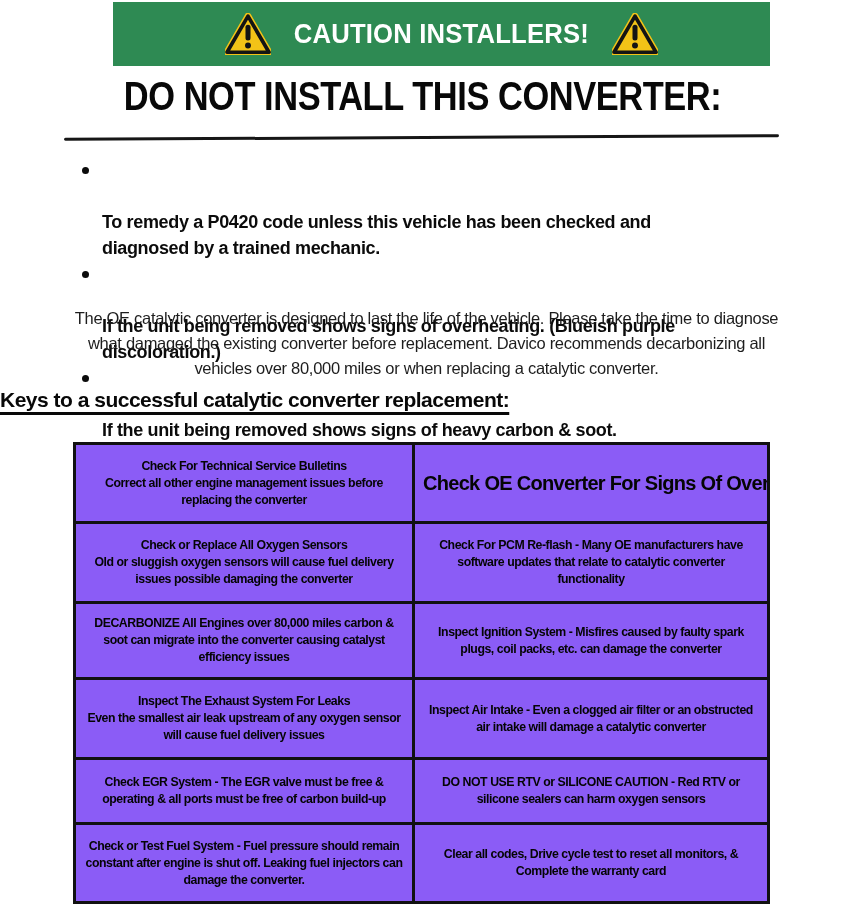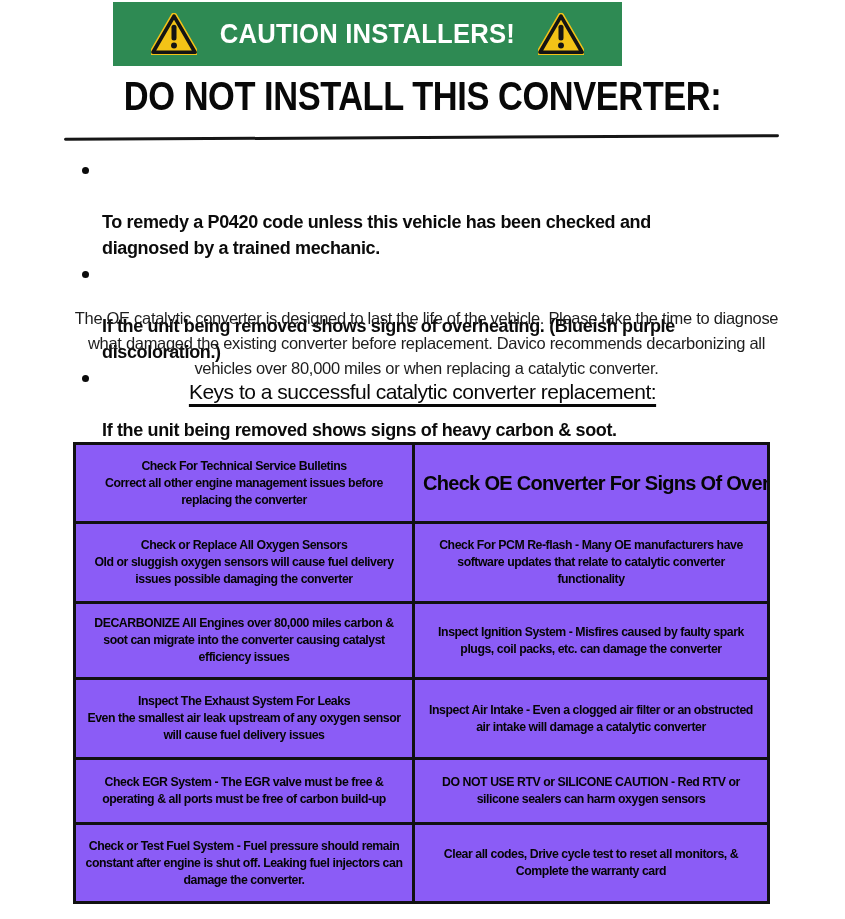--- a/index.html
+++ b/index.html
@@ -2,21 +2,21 @@
 <html><head>
 <meta charset="utf-8">
 <style>
   html,body{margin:0;padding:0;background:#ffffff;}
   .page{
     position:relative;width:845px;height:919px;background:#ffffff;
     font-family:"Liberation Sans","DejaVu Sans",sans-serif;color:#0b0b0b;overflow:hidden;
   }
   
   .banner{
-    position:absolute;left:113px;top:2px;width:509px;height:64px;
+    position:absolute;left:113px;top:2px;width:657px;height:64px;
     background:#2e8a53;display:flex;align-items:center;justify-content:center;gap:15px;
   }
   .tri{display:inline-block;width:46px;height:42px;}
   .tri svg{display:block;width:100%;height:100%;}
   .banner-text{
     color:#ffffff;font-weight:800;font-size:27px;letter-spacing:0.2px;
     transform:scaleX(0.95);white-space:nowrap;
   }
   
   .main-title{
@@ -39,22 +39,22 @@
   }
   .dot{position:absolute;left:4px;top:10px;width:7px;height:7px;border-radius:50%;background:#0b0b0b;}
   
   .advice{
     position:absolute;left:0;top:302px;width:100%;margin:4px;text-align:center;
     font-size:16.5px;line-height:25px;font-weight:400;letter-spacing:-0.3px;color:#1d1d1d;
     white-space:pre-line;
   }
   
   .keys-heading{
-    position:absolute;left:0;top:380px;width:100%;margin:0;text-align:center;
-    font-size:21px;font-weight:400;letter-spacing:-0.5px;color:#080808;
+    position:absolute;left:0;top:388px;width:100%;margin:0;text-align:left;
+    font-size:21px;font-weight:700;letter-spacing:-0.5px;color:#080808;
     text-decoration:underline;text-decoration-thickness:2.5px;text-underline-offset:5px;
   }
   
   .keys-table{
     position:absolute;left:73px;top:442px;width:694px;border-collapse:collapse;table-layout:fixed;
   }
   .keys-table col.c1{width:339px;}
   .keys-table col.c2{width:355px;}
   .keys-table td{
     border:3px solid #111111;background:#8b5cf6;

